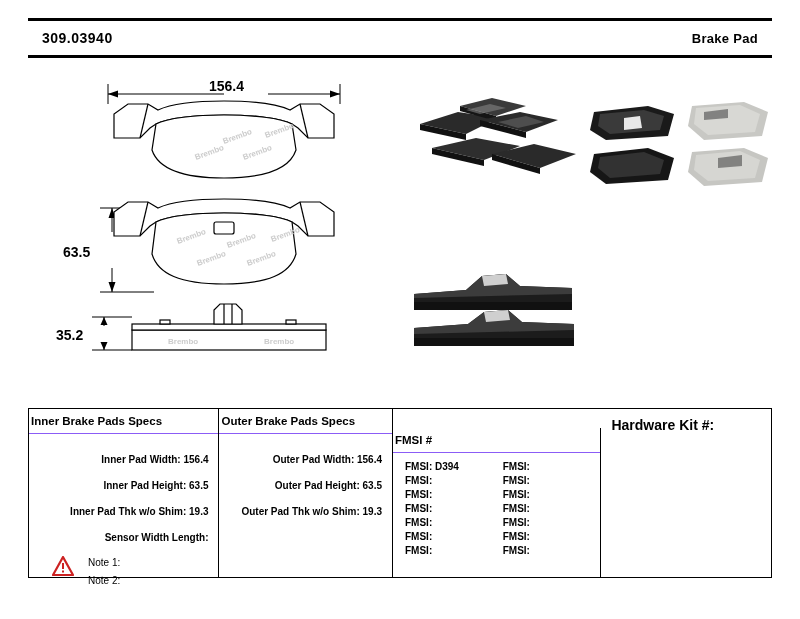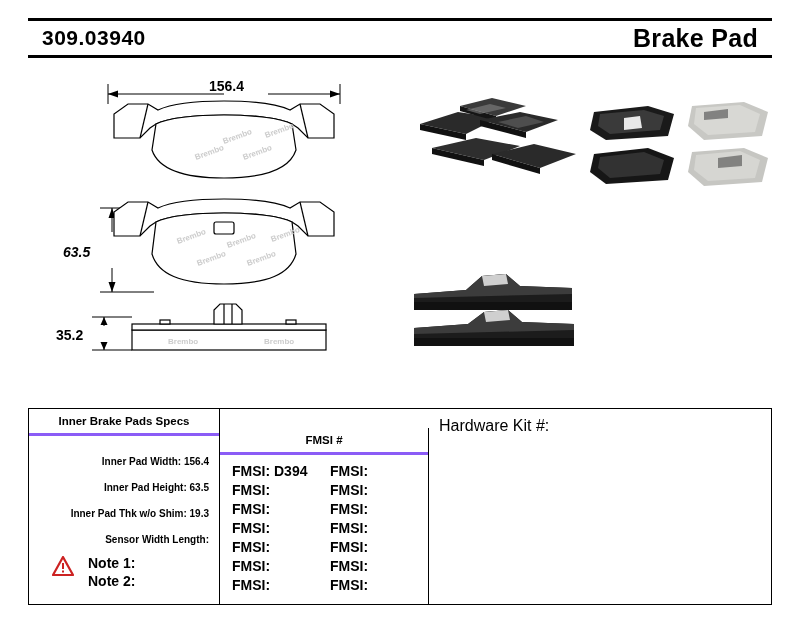--- a/index.html
+++ b/index.html
@@ -24,27 +24,27 @@
     width: 744px;
     height: 40px;
     border-top: 3px solid #000;
     border-bottom: 3px solid #000;
     display: flex;
     align-items: center;
     justify-content: space-between;
     box-sizing: border-box;
   }
   .part-number {
-    font-size: 21px;
+    font-size: 14px;
     font-weight: bold;
     letter-spacing: 0.5px;
     padding-left: 14px;
   }
   .doc-type {
-    font-size: 25px;
+    font-size: 13px;
     font-weight: bold;
     padding-right: 14px;
     letter-spacing: 0.3px;
   }
 
   
   .drawing-area {
     position: absolute;
     left: 28px;
     top: 62px;
@@ -75,23 +75,23 @@
   }
   .tbl:last-child { border-right: none; }
   .tbl-inner { width: 191px; }
   .tbl-outer { width: 174px; }
   .tbl-fmsi  { width: 209px; margin-top: 19px; }
   .tbl-rel   { width: 170px; }
 
   .tbl-head {
     font-size: 11.5px;
     font-weight: bold;
-    text-align: center;
+    text-align: left;
     padding: 6px 2px 6px 2px;
-    border-bottom: 3px solid #8b5cf6;
+    border-bottom: 1px solid #8b5cf6;
     white-space: nowrap;
   }
   .tbl-body {
     padding: 6px 6px 10px 6px;
     min-height: 108px;
   }
   .row-right {
     font-size: 10px;
     font-weight: bold;
     text-align: right;
@@ -99,49 +99,49 @@
     white-space: nowrap;
     margin-top: 12px;
   }
   .fmsi-grid {
     display: flex;
   }
   .fmsi-col {
     width: 50%;
   }
   .fmsi-cell {
+    font-size: 10px;
+    font-weight: bold;
+    padding: 1.5px 0 1.5px 6px;
+    white-space: nowrap;
+  }
+  .rel-cell {
     font-size: 14px;
     font-weight: bold;
-    padding: 1.5px 0 1.5px 6px;
-    white-space: nowrap;
-  }
-  .rel-cell {
-    font-size: 16px;
-    font-weight: normal;
     padding: 1.5px 0 1.5px 4px;
     white-space: nowrap;
   }
 
   
   .notes {
     position: absolute;
     left: 52px;
     top: 554px;
     display: flex;
     align-items: flex-start;
   }
   .warn-icon {
     width: 22px;
     height: 20px;
     margin-right: 14px;
     margin-top: 2px;
   }
   .note-line {
-    font-size: 14px;
-    font-weight: bold;
+    font-size: 10px;
+    font-weight: normal;
     line-height: 18px;
     white-space: nowrap;
   }
 
   
   .pad-wm {
     position: absolute;
     font-size: 7px;
     font-weight: bold;
     color: #b8b8b8;
@@ -283,36 +283,44 @@
       <rect x="386" y="240" width="158" height="8" fill="#111111"></rect>
 
       <path d="M 386,266 L 440,262 L 456,250 L 480,248 L 494,260 L 546,262 L 546,276 L 386,280 Z" fill="#1c1c1c"></path>
       <path d="M 386,266 L 440,262 L 456,250 L 480,248 L 494,260 L 546,262 L 546,268 L 386,272 Z" fill="#3c3c3c"></path>
       <path d="M 456,250 L 480,248 L 482,258 L 458,260 Z" fill="#cfcfcf"></path>
       <rect x="386" y="276" width="160" height="8" fill="#111111"></rect>
     </g>
   </svg>
 
   <div class="dim-label" style="left:181px;top:16px;">156.4</div>
-  <div class="dim-label" style="left:35px;top:182px;font-style:italic;">63.5</div>
+  <div class="dim-label" style="left:35px;top:182px;">63.5</div>
   <div class="dim-label" style="left:28px;top:265px;">35.2</div>
 </div>
 
 <div class="tables">
 
   <div class="tbl tbl-inner">
     <div class="tbl-head">Inner Brake Pads Specs</div>
     <div class="tbl-body">
       <div class="row-right">Inner Pad Width: 156.4</div>
       <div class="row-right">Inner Pad Height: 63.5</div>
       <div class="row-right">Inner Pad Thk w/o Shim: 19.3</div>
       <div class="row-right">Sensor Width Length:</div>
     </div>
   </div>
 
+  <div class="tbl tbl-outer">
+    <div class="tbl-head">Outer Brake Pads Specs</div>
+    <div class="tbl-body">
+      <div class="row-right">Outer Pad Width: 156.4</div>
+      <div class="row-right">Outer Pad Height: 63.5</div>
+      <div class="row-right">Outer Pad Thk w/o Shim: 19.3</div>
+    </div>
+  </div>
 
   <div class="tbl tbl-fmsi">
     <div class="tbl-head">FMSI #</div>
     <div class="tbl-body">
       <div class="fmsi-grid">
         <div class="fmsi-col">
           <div class="fmsi-cell">FMSI:  D394</div>
           <div class="fmsi-cell">FMSI:</div>
           <div class="fmsi-cell">FMSI:</div>
           <div class="fmsi-cell">FMSI:</div>

